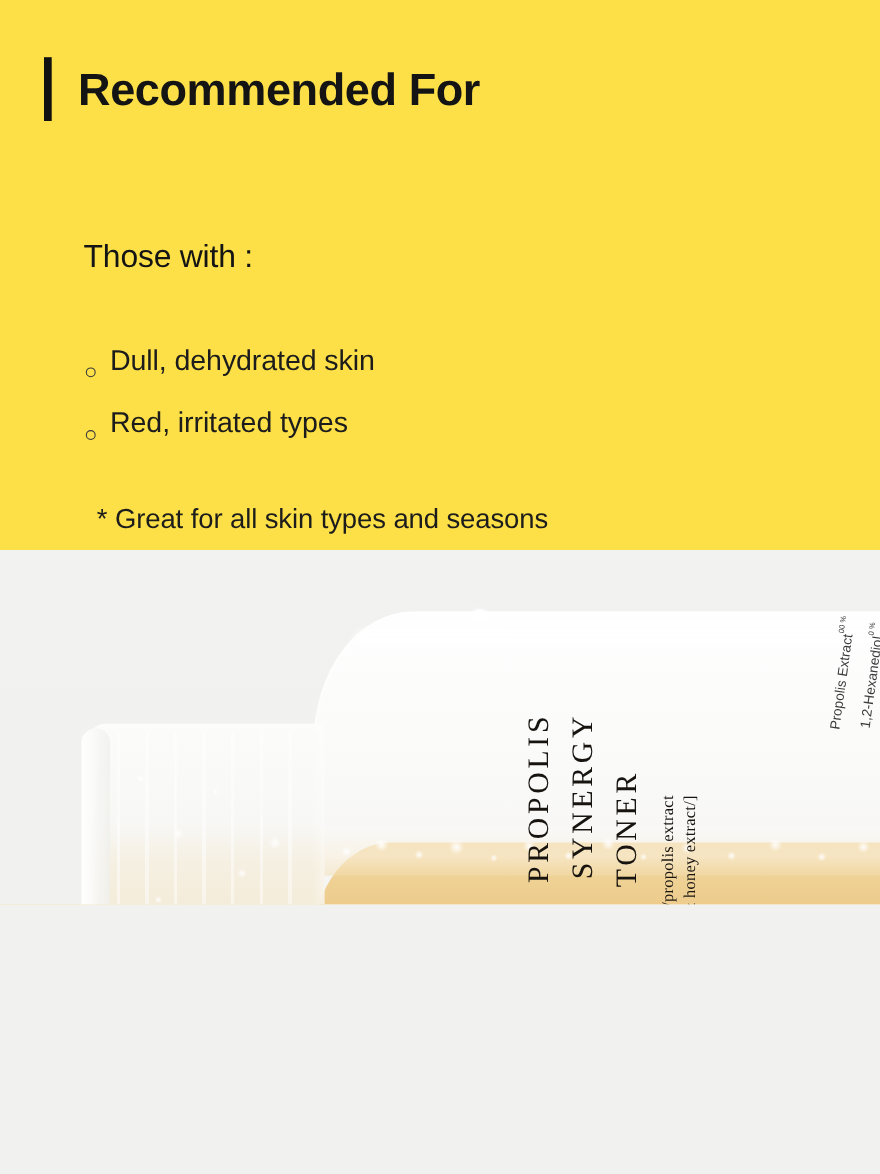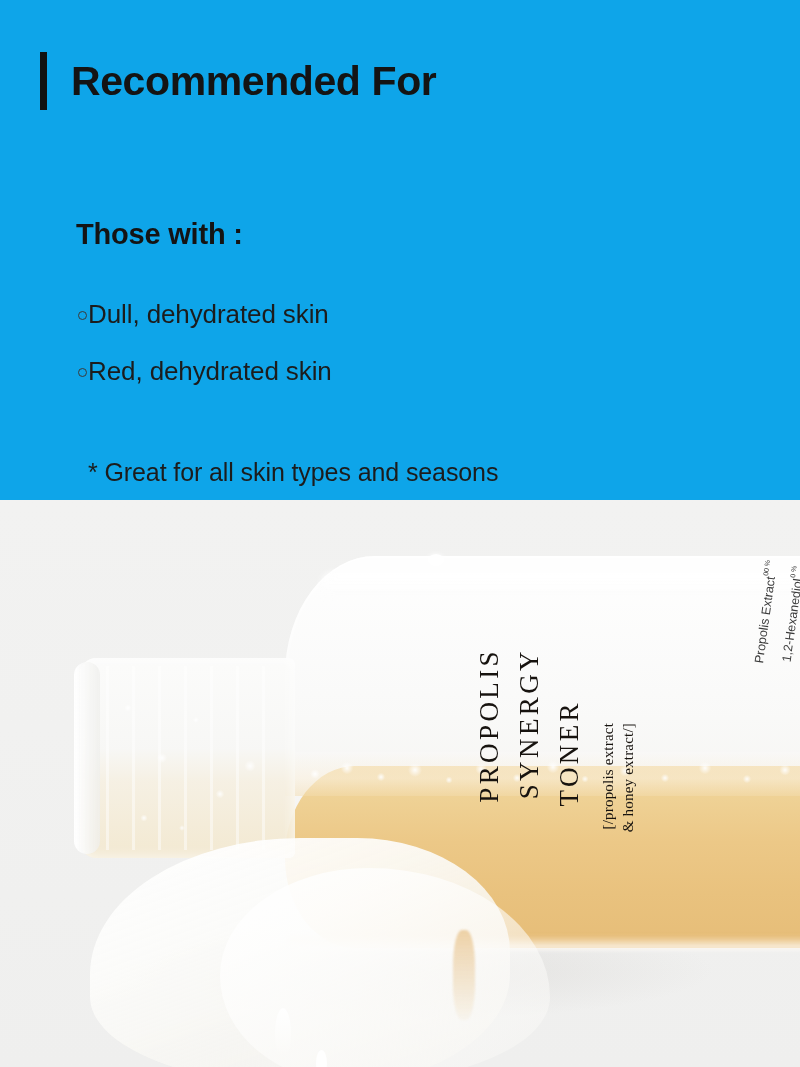--- a/index.html
+++ b/index.html
@@ -2,38 +2,38 @@
 <html><head>
 <meta charset="utf-8">
 <style>
   html,body{margin:0;padding:0;}
   body{
     width:800px;height:1067px;
     background:#f1f1f0;
     font-family:"Liberation Sans", sans-serif;
     overflow:hidden;position:relative;
   }
-  .page{position:relative;width:800px;height:1067px;background:#0ea5e9;overflow:hidden;}
+  .page{position:relative;width:800px;height:822px;background:#fde047;overflow:hidden;}
 
   
   .headline-row{position:absolute;left:40px;top:52px;display:flex;align-items:center;gap:24px;}
   .accent-bar{width:7px;height:58px;background:#111111;flex:none;}
   .headline{
     font-size:41px;font-weight:bold;color:#141414;
     letter-spacing:-0.4px;line-height:1;white-space:nowrap;
   }
 
   .subhead{
     position:absolute;left:76px;top:218px;
-    font-size:29px;font-weight:bold;color:#141414;
+    font-size:29px;font-weight:normal;color:#141414;
     letter-spacing:-0.2px;white-space:nowrap;
   }
 
   .bullets{position:absolute;left:78px;top:286px;margin:0;padding:0;list-style:none;}
-  .bullet-item{display:flex;align-items:center;gap:1px;height:57px;}
+  .bullet-item{display:flex;align-items:flex-end;gap:13px;height:57px;}
   .bullet-mark{
     width:9px;height:9px;border:1.6px solid #3a3a3a;border-radius:50%;
     box-sizing:border-box;flex:none;margin-top:2px;
   }
   .bullet-text{font-size:26px;color:#1c1c1c;font-weight:300;letter-spacing:-0.1px;white-space:nowrap;}
 
   .footnote{
     position:absolute;left:88px;top:458px;
     font-size:25px;color:#1c1c1c;font-weight:300;letter-spacing:-0.1px;white-space:nowrap;
   }
@@ -211,21 +211,21 @@
 
   <div class="subhead">Those with :</div>
 
   <ul class="bullets">
     <li class="bullet-item">
       <span class="bullet-mark"></span>
       <span class="bullet-text">Dull, dehydrated skin</span>
     </li>
     <li class="bullet-item">
       <span class="bullet-mark"></span>
-      <span class="bullet-text">Red, dehydrated skin</span>
+      <span class="bullet-text">Red, irritated types</span>
     </li>
   </ul>
 
   <div class="footnote">* Great for all skin types and seasons</div>
 
   <div class="photo">
     <div class="floor-shade"></div>
 
     <div class="bottle">
       <div class="glass-body"></div>

